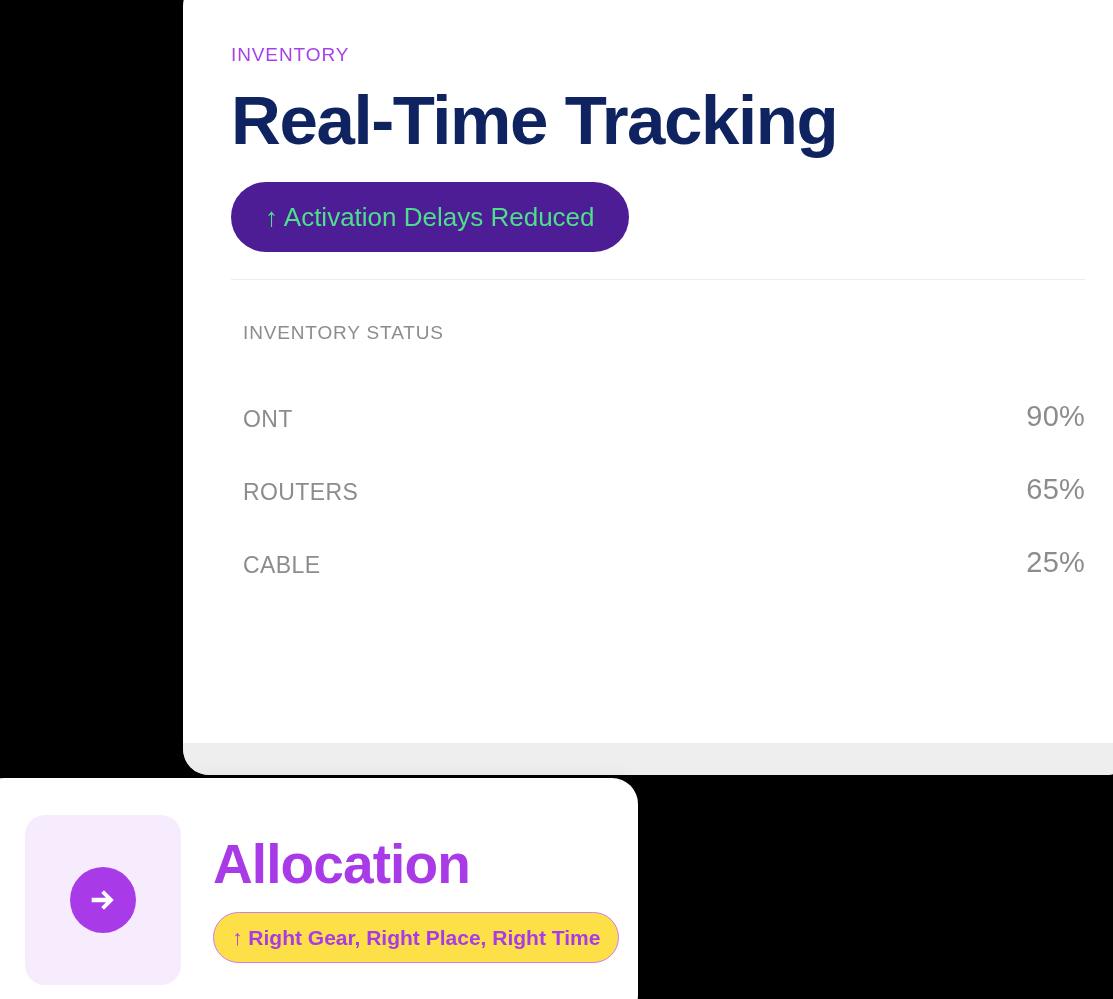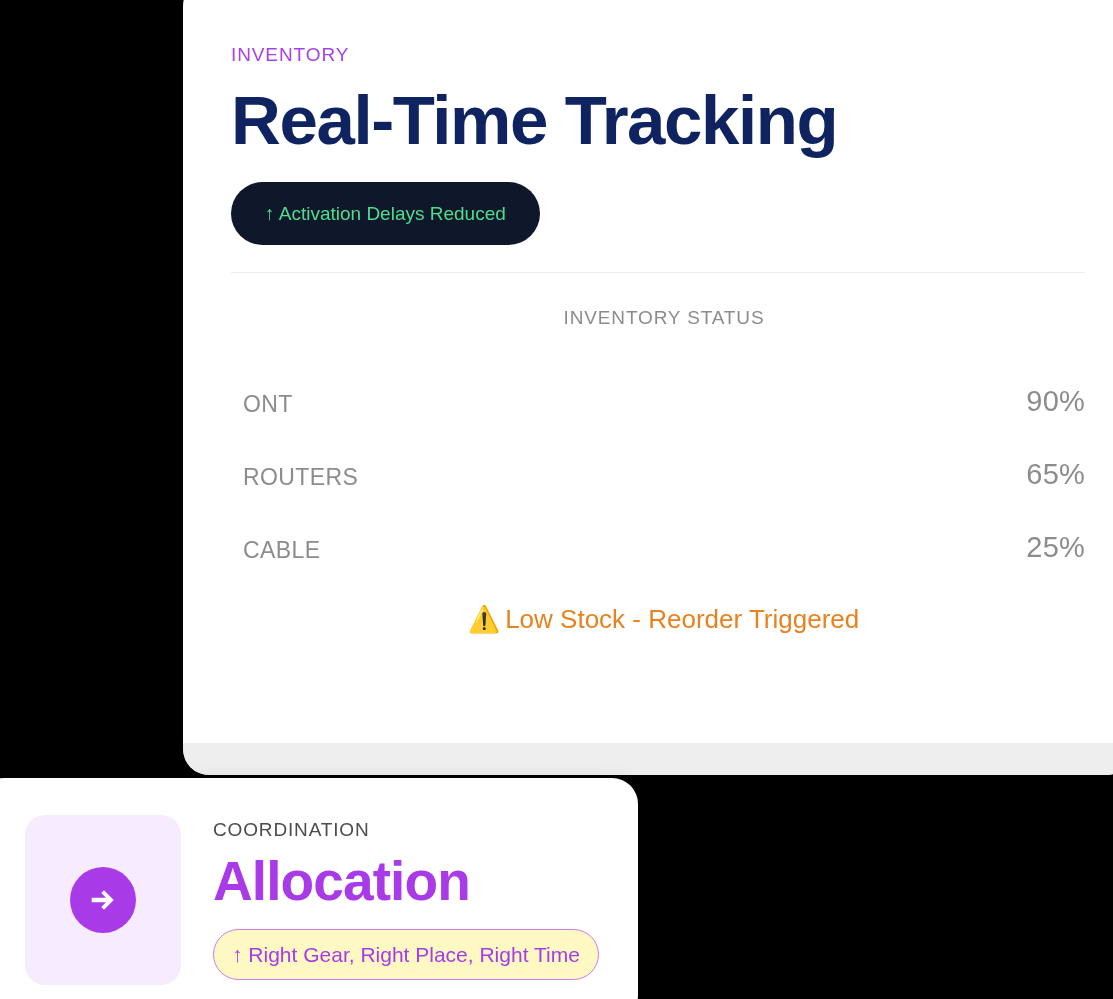--- a/index.html
+++ b/index.html
@@ -64,23 +64,23 @@
     color: #8c8c8e;
     font-size: 27px;
     font-weight: 400;
     line-height: 1.2;
     margin: 0 0 32px 0;
     white-space: nowrap;
   }
 
   .hero-pill {
     display: inline-block;
-    background: #0f172a;
+    background: #4c1d95;
     color: #4ede8c;
-    font-size: 19px;
+    font-size: 26px;
     line-height: 1;
     padding: 22px 34px;
     border-radius: 999px;
     white-space: nowrap;
   }
 
   .divider {
     height: 1px;
     background: #ececec;
     margin: 27px 0 0 0;
@@ -88,22 +88,21 @@
 
   
   .status-section {
     padding: 30px 48px 0 60px;
   }
 
   .status-title {
     color: #8c8c8e;
     font-size: 19px;
     letter-spacing: 0.85px;
-    margin: 4px 0 56px 0;
-    text-align: center;
+    margin: 12px 0 56px 0;
   }
 
   .status-row {
     display: flex;
     align-items: flex-end;
     justify-content: space-between;
     margin-bottom: 40px;
   }
   .status-row:last-of-type { margin-bottom: 0; }
 
@@ -195,25 +194,25 @@
     font-size: 55px;
     font-weight: 700;
     letter-spacing: -0.9px;
     line-height: 1.05;
     margin: 0 0 18px 0;
     white-space: nowrap;
   }
 
   .coord-pill {
     display: inline-block;
-    background: #fef9c3;
+    background: #fde047;
     border: 1.5px solid #cd7bef;
     color: #a93ae8;
     font-size: 21px;
-    font-weight: 400;
+    font-weight: 700;
     line-height: 1;
     padding: 14px 18px;
     border-radius: 999px;
     white-space: nowrap;
   }
 </style>
 </head>
 <body>
 
 <div class="main-card">
@@ -241,39 +240,35 @@
       <div class="status-row">
         <span class="status-label">ROUTERS</span>
         <span class="status-value">65%</span>
       </div>
 
       <div class="status-row">
         <span class="status-label">CABLE</span>
         <span class="status-value">25%</span>
       </div>
 
-      <div class="alert-row">
-        <span class="alert-icon">⚠️</span><span>Low Stock - Reorder Triggered</span>
-      </div>
     </div>
 
     <div class="card-footer-strip"></div>
   </div>
 </div>
 
 <div class="coord-card">
 
   <div class="icon-tile">
     <div class="icon-circle">
       <svg width="34" height="34" viewBox="0 0 24 24" aria-hidden="true">
         <path d="M4 10.4h10.1l-3.3-3.3 1.9-1.9L19.6 12l-6.9 6.8-1.9-1.9 3.3-3.3H4z" fill="#ffffff"></path>
       </svg>
     </div>
   </div>
 
   <div class="coord-body">
-    <div class="coord-eyebrow">COORDINATION</div>
 
     <div class="coord-title">Allocation</div>
 
     <div class="coord-pill">↑ Right Gear, Right Place, Right Time</div>
   </div>
 </div>
 
 </body></html>

